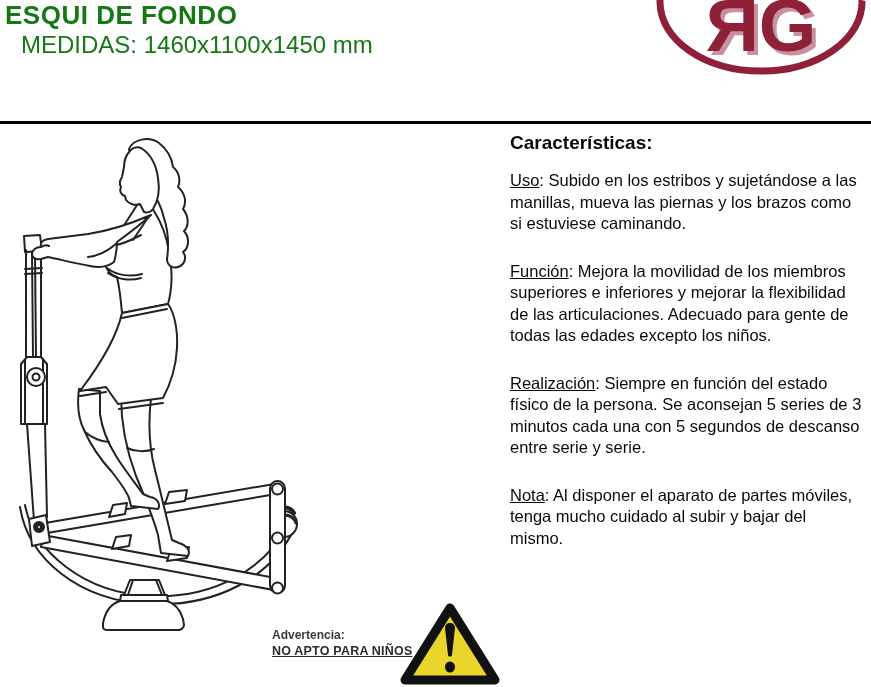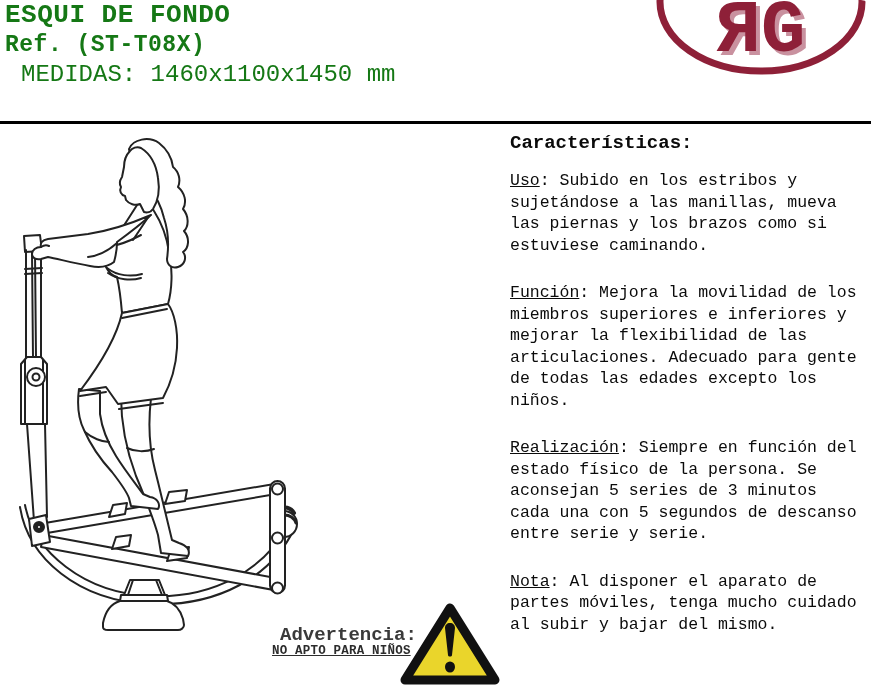--- a/index.html
+++ b/index.html
@@ -1,45 +1,44 @@
 <!DOCTYPE html>
 <html><head>
 <meta charset="utf-8">
 <style>
   html,body{margin:0;padding:0;background:#fff;}
   #page{position:relative;width:871px;height:687px;background:#fff;overflow:hidden;
-        font-family:Liberation Mono, monospace;border-radius:10px;}
+        font-family:Liberation Sans, sans-serif;border-radius:10px;}
   
   .hdr{position:absolute;left:5px;top:0;color:#157815;}
   .hdr .t1{font-size:26px;font-weight:bold;line-height:30px;letter-spacing:.5px;}
   .hdr .t2{font-size:23px;font-weight:bold;line-height:30px;letter-spacing:.5px;}
   .hdr .t3{font-size:24px;font-weight:normal;line-height:30px;margin-left:16px;}
   .rule{position:absolute;left:0;top:121px;width:871px;height:3px;background:#000;}
   
   .col{position:absolute;left:510px;top:132px;width:352px;color:#0b0b0b;}
   .col h2{font-size:19px;font-weight:bold;margin:0 0 16px 0;}
   .col p{font-size:16.5px;line-height:21.5px;margin:0 0 26px 0;}
   .col .u{text-decoration:underline;}
   
   .warn{position:absolute;left:272px;top:626px;color:#3a3a3a;}
-  .warn .w1{font-size:19px;font-weight:bold;line-height:18px;margin-left:8px;}
+  .warn .w1{font-size:12px;font-weight:bold;line-height:18px;}
   .warn .w2{font-size:12.5px;font-weight:bold;text-decoration:underline;color:#2c2c2c;letter-spacing:.2px;}
   svg{position:absolute;display:block;}
   #machineSvg{left:0;top:130px;}
   #logoSvg{left:650px;top:0;}
   #triSvg{left:395px;top:598px;}
 </style>
 </head>
 <body>
 
 <div id="page">
 
   <div class="hdr">
     <div class="t1">ESQUI DE FONDO</div>
-    <div class="t2">Ref. (ST-T08X)</div>
     <div class="t3">MEDIDAS: 1460x1100x1450 mm</div>
   </div>
 
   <svg id="logoSvg" width="221" height="80" viewBox="0 0 221 80">
     <text x="115" y="55" text-anchor="middle" font-size="74" font-weight="bold" fill="#c9919f">ЯG</text>
     <text x="111" y="51" text-anchor="middle" font-size="74" font-weight="bold" fill="#8e2038">ЯG</text>
     <ellipse cx="111" cy="2" rx="101" ry="69" fill="none" stroke="#8e2038" stroke-width="7"></ellipse>
   </svg>
 
   <div class="rule"></div>

